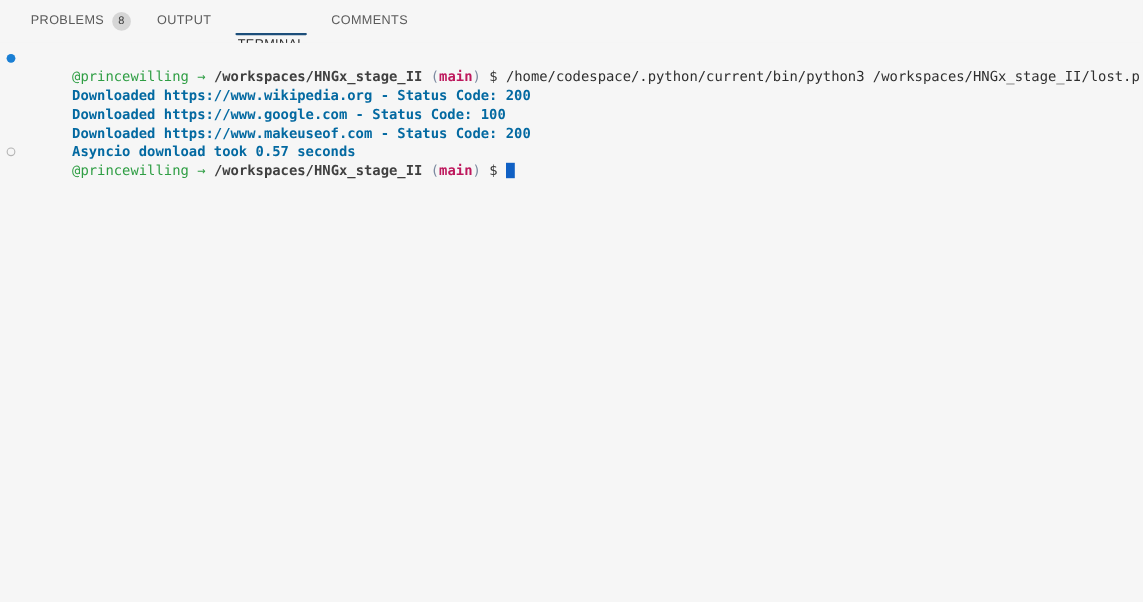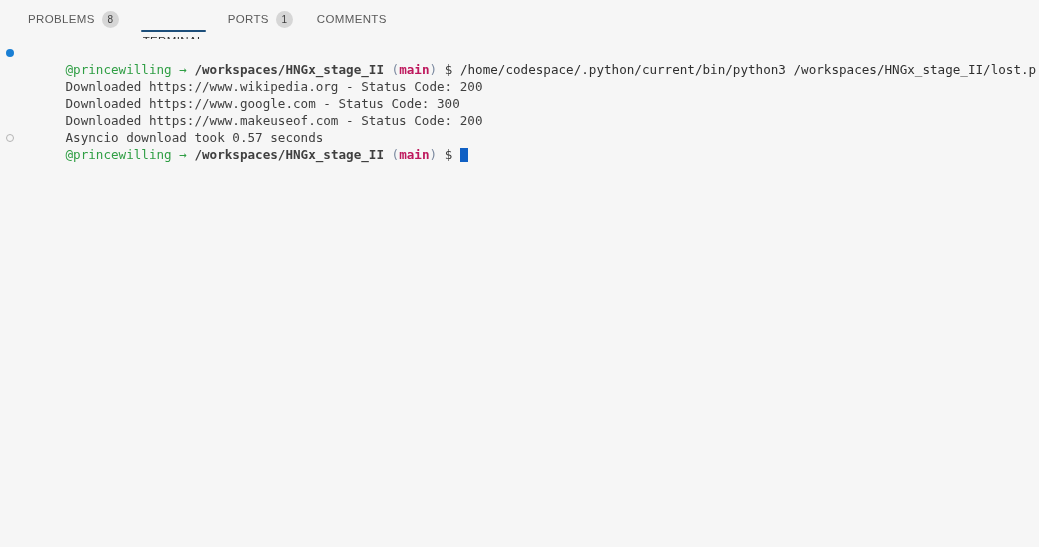--- a/index.html
+++ b/index.html
@@ -123,21 +123,21 @@
   }
 
   
   .tok-user   { color: #2f9e44; }
   .tok-arrow  { color: #2f9e44; }
   .tok-path   { color: #404040; font-weight: bold; }
   .tok-paren  { color: #7c8aa0; }
   .tok-branch { color: #be185d; font-weight: bold; }
   .tok-dollar { color: #3c3c3c; }
   .tok-cmd    { color: #2f2f2f; }
-  .tok-out    { color: #404040; }
+  .tok-out    { color: #0369a1; font-weight: bold; }
 
   .cursor-block {
     display: inline-block;
     width: 8px;
     height: 14px;
     vertical-align: -3px;
     background: #1060c4;
   }
 </style>
 </head>
@@ -145,49 +145,48 @@
 
 <div id="app">
 
   <div class="panel-tabbar">
 
     <div class="panel-tab">
       <span class="tab-label">PROBLEMS</span>
       <span class="tab-badge">8</span>
     </div>
 
+    <div class="panel-tab">
+      <span class="tab-label">OUTPUT</span>
+    </div>
 
 
     <div class="panel-tab active">
       <span class="tab-label">TERMINAL</span>
       <span class="tab-underline"></span>
     </div>
 
-    <div class="panel-tab">
-      <span class="tab-label">PORTS</span>
-      <span class="tab-badge">1</span>
-    </div>
 
     <div class="panel-tab">
       <span class="tab-label">COMMENTS</span>
     </div>
 
   </div>
 
   <div class="terminal">
 
     <div class="term-line">
       <span class="gutter-mark filled"></span><span class="tok-user">@princewilling</span><span class="tok-cmd"> </span><span class="tok-arrow">→</span><span class="tok-cmd"> </span><span class="tok-path">/workspaces/HNGx_stage_II</span><span class="tok-cmd"> </span><span class="tok-paren">(</span><span class="tok-branch">main</span><span class="tok-paren">)</span><span class="tok-cmd"> </span><span class="tok-dollar">$</span><span class="tok-cmd"> </span><span class="tok-cmd">/home/codespace/.python/current/bin/python3 /workspaces/HNGx_stage_II/lost.p</span>
     </div>
 
     <div class="term-line">
       <span class="tok-out">Downloaded https://www.wikipedia.org - Status Code: 200</span>
     </div>
     <div class="term-line">
-      <span class="tok-out">Downloaded https://www.google.com - Status Code: 300</span>
+      <span class="tok-out">Downloaded https://www.google.com - Status Code: 100</span>
     </div>
     <div class="term-line">
       <span class="tok-out">Downloaded https://www.makeuseof.com - Status Code: 200</span>
     </div>
     <div class="term-line">
       <span class="tok-out">Asyncio download took 0.57 seconds</span>
     </div>
 
     <div class="term-line">
       <span class="gutter-mark hollow"></span><span class="tok-user">@princewilling</span><span class="tok-cmd"> </span><span class="tok-arrow">→</span><span class="tok-cmd"> </span><span class="tok-path">/workspaces/HNGx_stage_II</span><span class="tok-cmd"> </span><span class="tok-paren">(</span><span class="tok-branch">main</span><span class="tok-paren">)</span><span class="tok-cmd"> </span><span class="tok-dollar">$</span><span class="tok-cmd"> </span><span class="cursor-block"></span>

